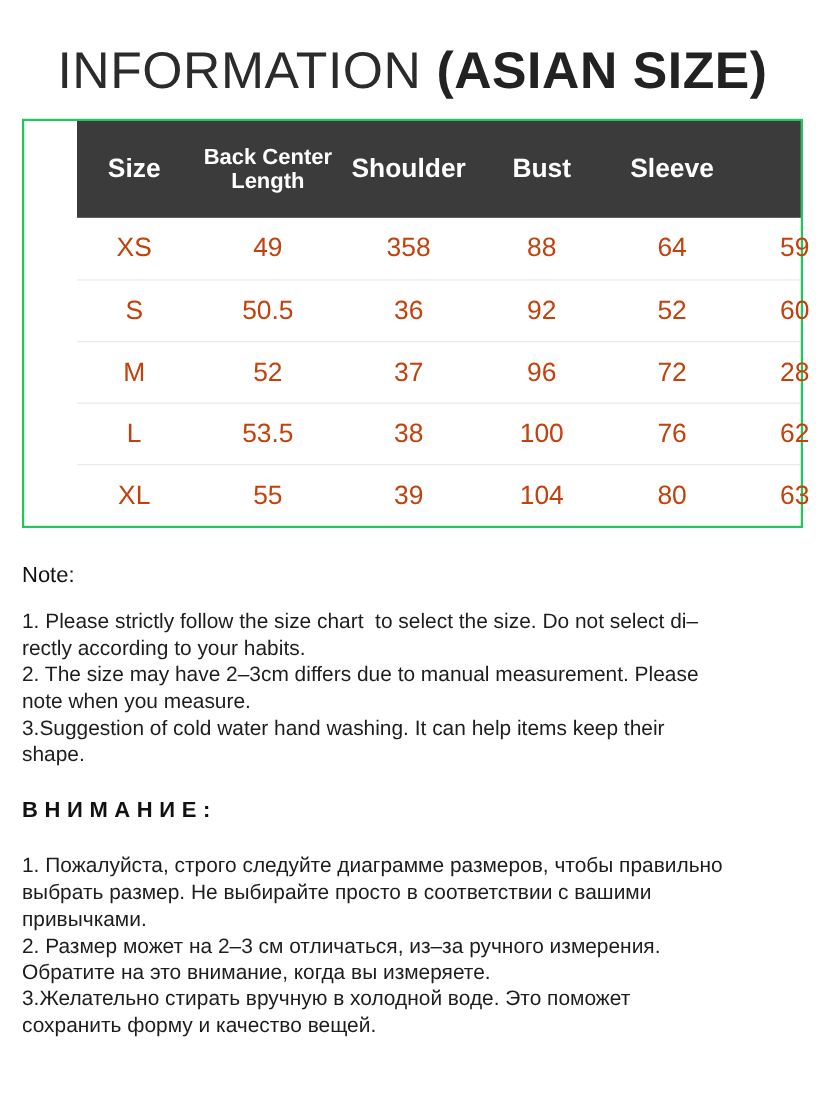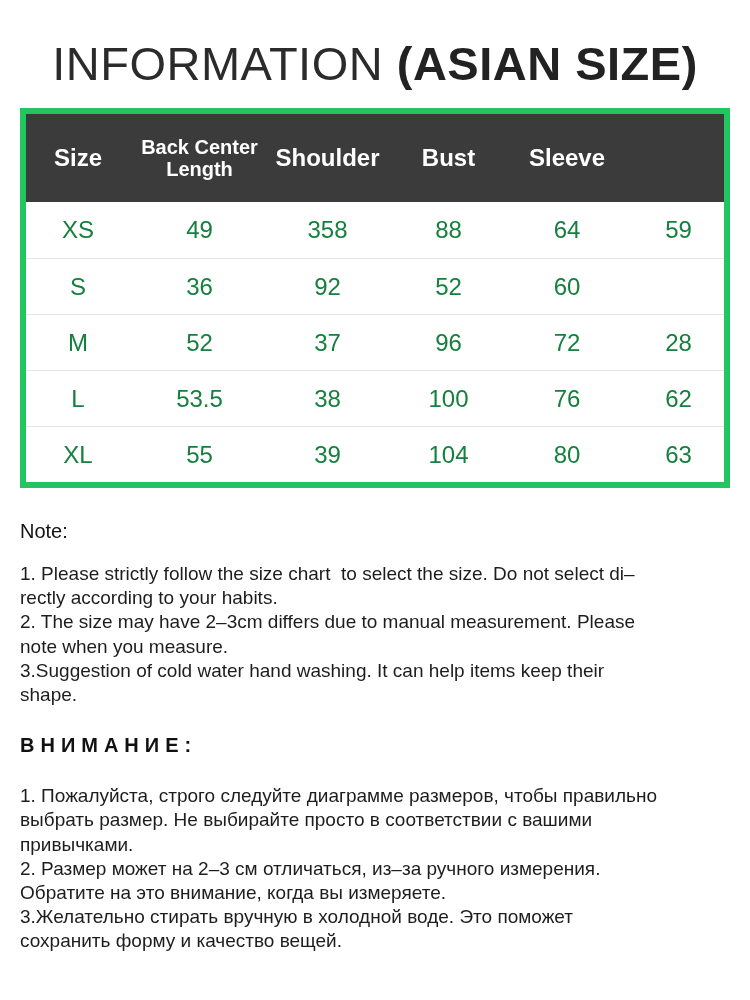--- a/index.html
+++ b/index.html
@@ -15,43 +15,44 @@
     letter-spacing:0.5px;
     color:#2b2b2b;
     white-space:pre;
   }
   .title .light { font-weight:normal; }
   .title .bold  { font-weight:bold; color:#222; }
 
   
   .size-table {
     margin:26px 20px 0 20px;
-    border:6px solid #22c55e;
+    border:2px solid #22c55e;
     background:#fff;
+    padding-left:48px;
   }
   .grid-row {
     display:grid;
     grid-template-columns:104px 139px 117px 125px 112px 111px;
     align-items:center;
   }
   .header-row {
     background:#3b3b3b;
     color:#ffffff;
     height:88px;
   }
   .th {
     text-align:center;
     font-size:24px;
     font-weight:600;
     line-height:1.12;
   }
   .th.bcl { font-size:20px; padding:0 8px; }
   .body-row {
     height:56px;
-    color:#15803d;
+    color:#c2410c;
     font-size:24px;
   }
   .body-row + .body-row { border-top:1px solid #e7e7e7; }
   .td { text-align:center; }
 
   
   .note-heading {
     margin:32px 20px 0 20px;
     font-size:20px;
     font-weight:normal;
@@ -93,20 +94,21 @@
     <div class="td">XS</div>
     <div class="td">49</div>
     <div class="td">358</div>
     <div class="td">88</div>
     <div class="td">64</div>
     <div class="td">59</div>
   </div>
 
   <div class="grid-row body-row">
     <div class="td">S</div>
+    <div class="td">50.5</div>
     <div class="td">36</div>
     <div class="td">92</div>
     <div class="td">52</div>
     <div class="td">60</div>
   </div>
 
   <div class="grid-row body-row">
     <div class="td">M</div>
     <div class="td">52</div>
     <div class="td">37</div>

